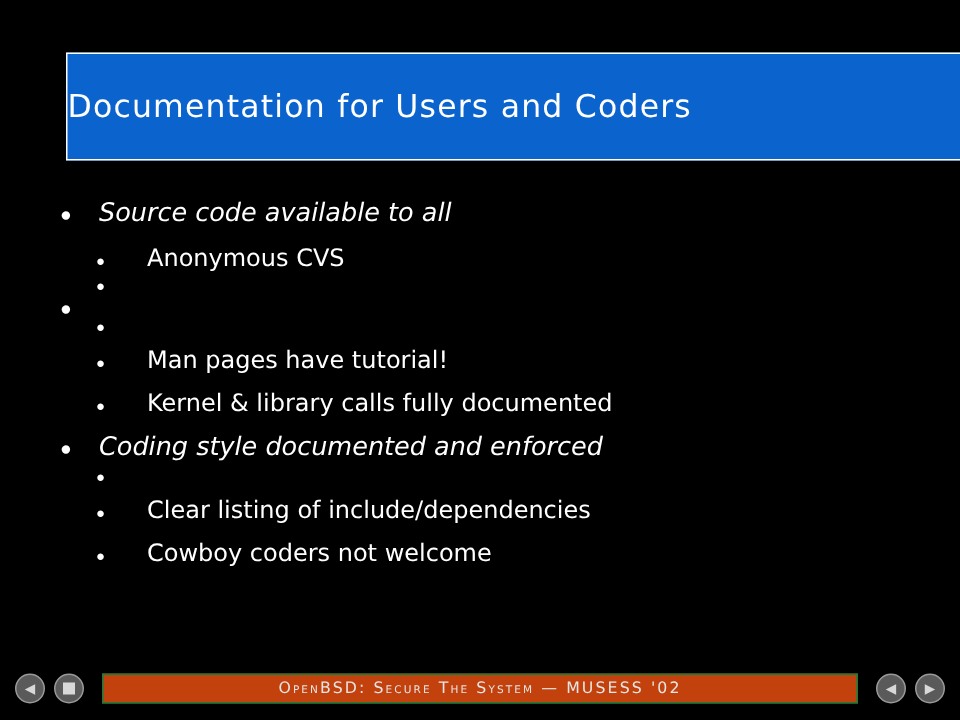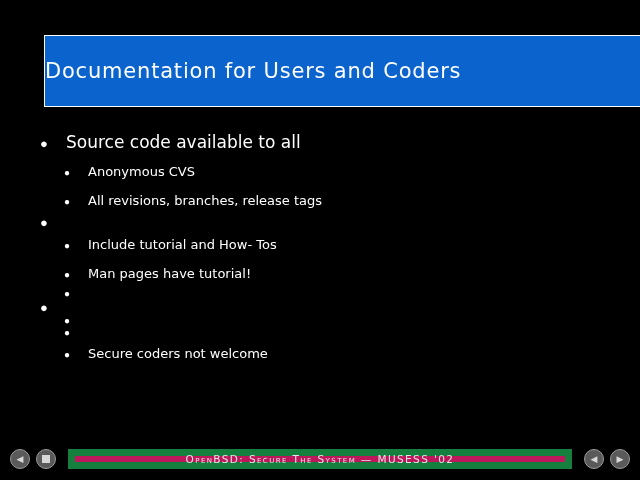--- a/index.html
+++ b/index.html
@@ -82,24 +82,26 @@
   .level-2 .bullet-mark {
     font-size: 10px;
     width: 24px;
   }
   .bullet-text {
     font-family: "DejaVu Sans", sans-serif;
   }
   .level-1 .bullet-text {
     font-size: 17px;
     line-height: 28px;
+    font-style: italic;
   }
   .level-2 .bullet-text {
-    font-size: 13px;
+    font-size: 16px;
     line-height: 27px;
+    margin-left: 10px;
   }
   
   .footer {
     position: absolute;
     left: 6px;
     bottom: 6px;
     width: 628px;
     height: 30px;
     display: flex;
     align-items: center;
@@ -129,22 +131,22 @@
   }
   .nav-btn.stop .glyph-square {
     width: 8px;
     height: 8px;
     background: #d8d8d8;
   }
   .footer-bar {
     flex: 1;
     margin: 0 8px;
     height: 20px;
-    border: 7px solid #15803d;
-    background: #be185d;
+    border: 1px solid #15803d;
+    background: #c2410c;
     display: flex;
     align-items: center;
     justify-content: center;
     box-sizing: border-box;
   }
   .footer-text {
     color: #e6e6e6;
     font-size: 10.5px;
     letter-spacing: 1.4px;
     font-family: "DejaVu Sans", sans-serif;
@@ -166,48 +168,49 @@
     <div class="bullet-row level-1">
       <span class="bullet-mark">●</span>
       <span class="bullet-text">Source code available to all</span>
     </div>
     <div class="bullet-row level-2">
       <span class="bullet-mark">●</span>
       <span class="bullet-text">Anonymous CVS</span>
     </div>
     <div class="bullet-row level-2">
       <span class="bullet-mark">●</span>
-      <span class="bullet-text">All revisions, branches, release tags</span>
     </div>
     <div class="bullet-row level-1">
       <span class="bullet-mark">●</span>
     </div>
     <div class="bullet-row level-2">
       <span class="bullet-mark">●</span>
-      <span class="bullet-text">Include tutorial and How- Tos</span>
     </div>
     <div class="bullet-row level-2">
       <span class="bullet-mark">●</span>
       <span class="bullet-text">Man pages have tutorial!</span>
     </div>
     <div class="bullet-row level-2">
       <span class="bullet-mark">●</span>
+      <span class="bullet-text">Kernel &amp; library calls fully documented</span>
     </div>
     <div class="bullet-row level-1">
       <span class="bullet-mark">●</span>
-    </div>
-    <div class="bullet-row level-2">
-      <span class="bullet-mark">●</span>
-    </div>
-    <div class="bullet-row level-2">
-      <span class="bullet-mark">●</span>
-    </div>
-    <div class="bullet-row level-2">
-      <span class="bullet-mark">●</span>
-      <span class="bullet-text">Secure coders not welcome</span>
+      <span class="bullet-text">Coding style documented and enforced</span>
+    </div>
+    <div class="bullet-row level-2">
+      <span class="bullet-mark">●</span>
+    </div>
+    <div class="bullet-row level-2">
+      <span class="bullet-mark">●</span>
+      <span class="bullet-text">Clear listing of include/dependencies</span>
+    </div>
+    <div class="bullet-row level-2">
+      <span class="bullet-mark">●</span>
+      <span class="bullet-text">Cowboy coders not welcome</span>
     </div>
   </div>
 
   <div class="footer">
     <div class="nav-group">
       <div class="nav-btn">
         <span class="glyph">◀</span>
       </div>
       <div class="nav-btn stop">
         <span class="glyph-square"></span>

